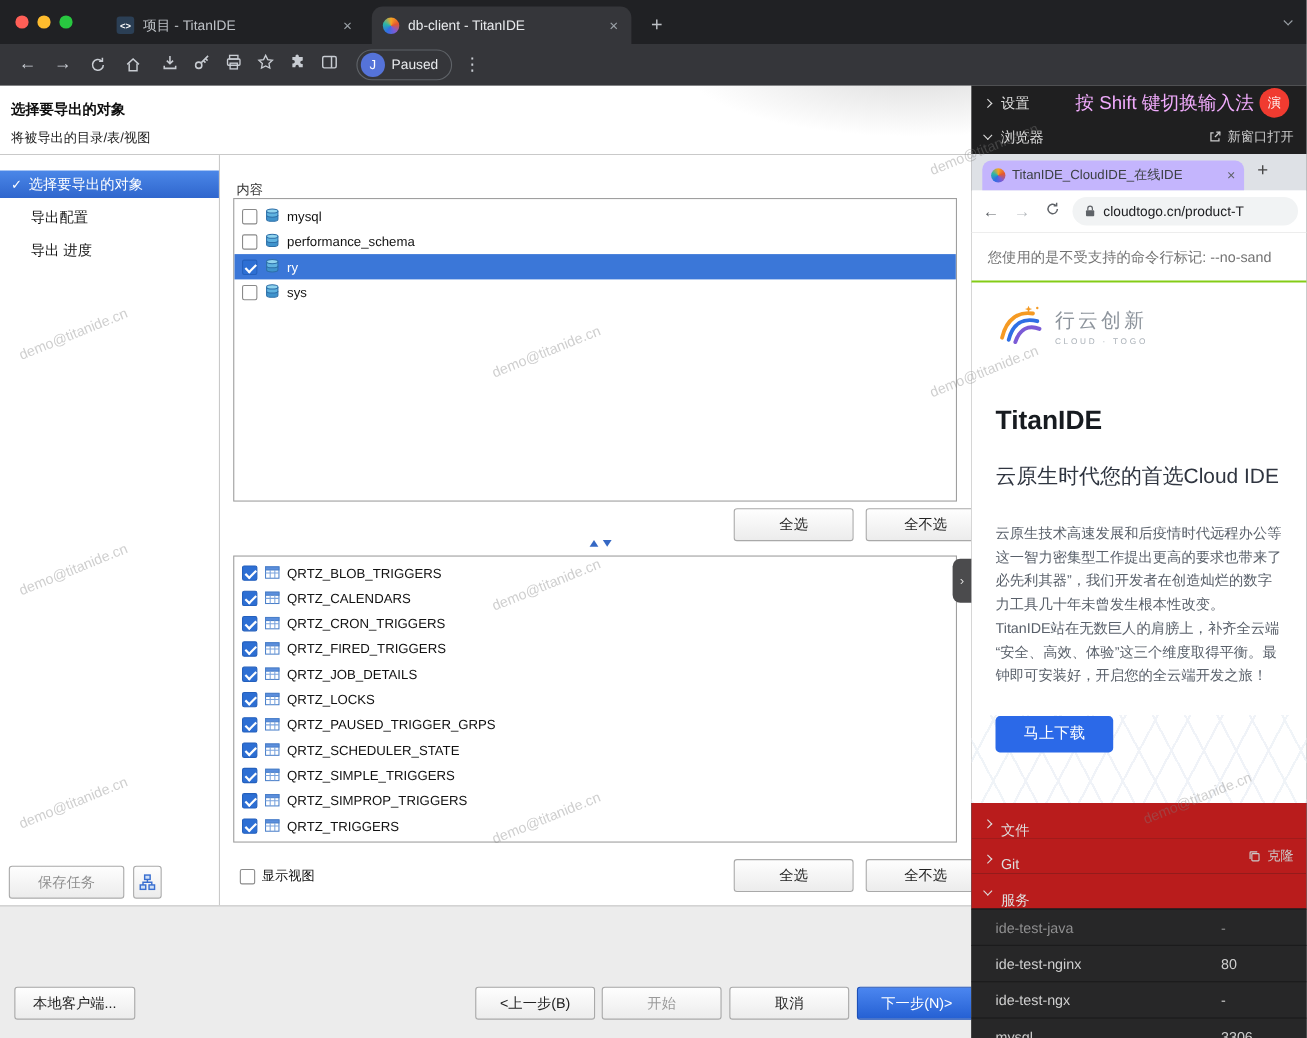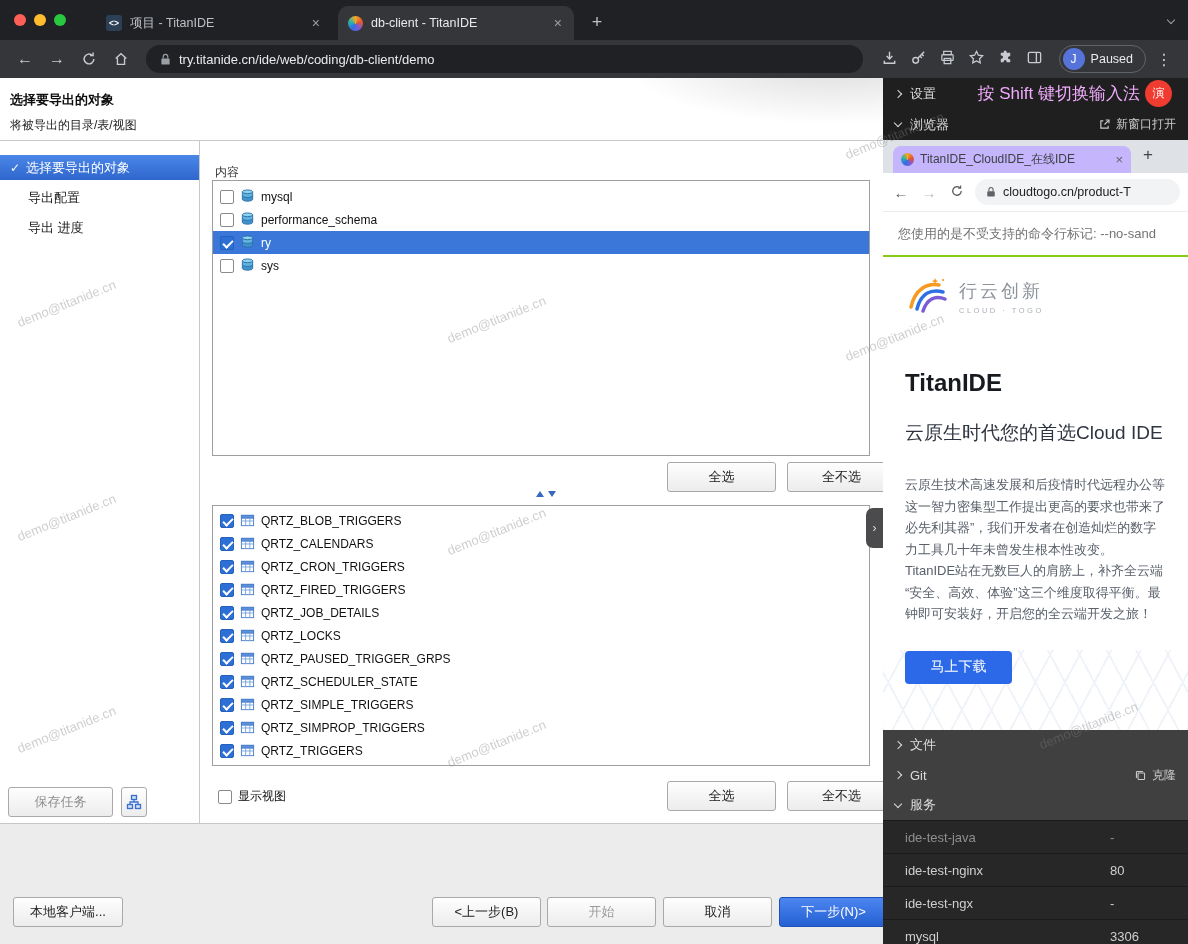--- a/index.html
+++ b/index.html
@@ -139,22 +139,22 @@
   .pg-title{font-size:24px;font-weight:bold;color:#171b20;margin-top:54px}
   .pg-sub{font-size:19px;color:#2f3540;margin-top:23px;white-space:nowrap;overflow:hidden;width:283px}
   .para{margin-top:28px}
   .para + .para{margin-top:0}
   .pline{white-space:nowrap;overflow:hidden;width:283px;color:#59606a;font-size:13px;line-height:21.5px}
   .dl-btn{appearance:none;border:none;margin-top:26px;width:107px;height:33px;border-radius:4px;
           background:#2b69e8;color:#fff;font-size:14px;font-family:inherit;display:flex;
           align-items:center;justify-content:center;position:relative;z-index:2}
 
   .sp-sections{position:absolute;left:0;top:652px;right:0}
-  .section-row{height:30px;display:flex;align-items:center;gap:9px;padding:0 12px;font-size:13px;
-               color:#ddd;background:#404040}
+  .section-row{height:30px;display:flex;gap:9px;padding:16px 12px;font-size:13px;
+               color:#ddd;background:#b91c1c}
   .svc-row{height:33px;display:flex;align-items:center;padding:0 22px;font-size:13px;color:#cfcfcf;
            background:#272728;border-top:1px solid #1b1b1c;position:relative}
   .svc-row .port{position:absolute;left:227px}
   .svc-row.dim{color:#8f8f90}
 
   
   .wm{position:absolute;font-size:13px;color:rgba(125,125,125,.38);transform:rotate(-22deg);
       white-space:nowrap;z-index:50;pointer-events:none}
 </style>
 </head>
@@ -190,27 +190,20 @@
           <path d="M14.5 9a5.5 5.5 0 1 1-1.7-4"></path>
           <path d="M13.6 1.8V5.2H10.2"></path>
         </svg>
     </span>
     <span class="tool-btn">
       <svg width="16" height="16" viewBox="0 0 18 18" fill="none" stroke="#c8ccd2" stroke-width="1.5">
           <path d="M3 8.5L9 3l6 5.5"></path>
           <path d="M5 7.5V15h8V7.5"></path>
         </svg>
     </span>
-    <div class="urlbar">
-      <svg width="11" height="13" viewBox="0 0 12 14">
-          <rect x="1.5" y="6" width="9" height="6.5" rx="1" fill="#9aa0a6"></rect>
-          <path d="M3.5 6V4a2.5 2.5 0 0 1 5 0v2" fill="none" stroke="#9aa0a6" stroke-width="1.3"></path>
-        </svg>
-      <span>try.titanide.cn/ide/web/coding/db-client/demo</span>
-    </div>
     <div class="right-icons">
       <span><svg width="17" height="17" viewBox="0 0 18 18" fill="none" stroke="#c8ccd2" stroke-width="1.5">
             <path d="M9 3v7M6 7.5L9 10.5 12 7.5"></path>
             <path d="M3.5 12.5v2.5h11v-2.5"></path>
           </svg></span>
       <span><svg width="17" height="17" viewBox="0 0 18 18" fill="none" stroke="#c8ccd2" stroke-width="1.5">
             <circle cx="6" cy="12" r="3"></circle>
             <path d="M8.5 9.5L15 3M12.5 5.5l2 2M10.5 7.5l2 2"></path>
           </svg></span>
       <span><svg width="17" height="17" viewBox="0 0 18 18" fill="none" stroke="#c8ccd2" stroke-width="1.3">

